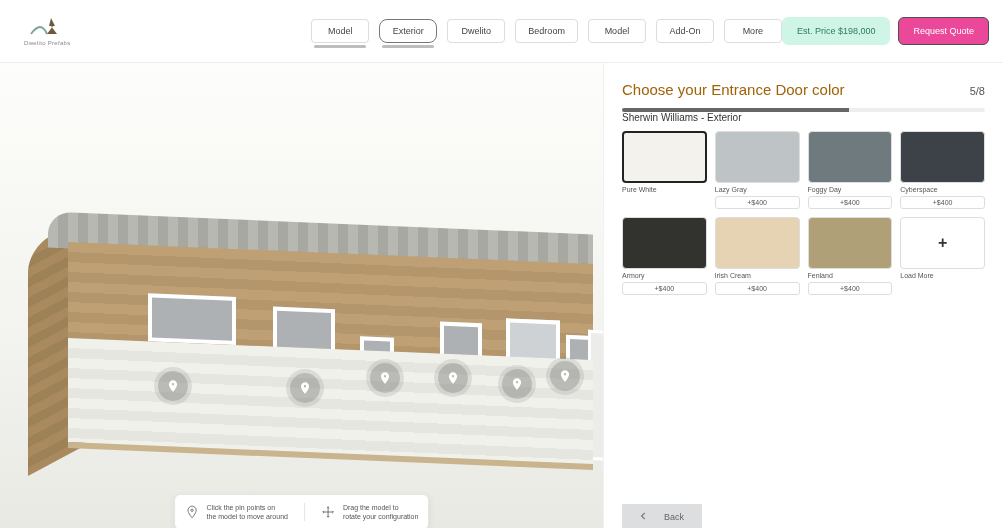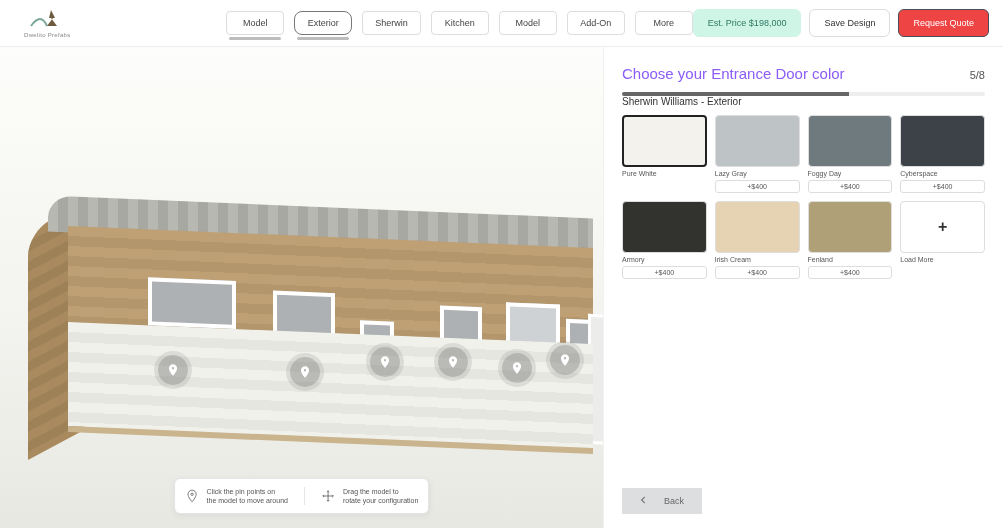--- a/index.html
+++ b/index.html
@@ -1,20 +1,20 @@
 <!DOCTYPE html>
 <html><head>
 <meta charset="utf-8">
 <style>
   * { margin: 0; padding: 0; box-sizing: border-box; font-family: Arial, Helvetica, sans-serif; }
   html, body { width: 1003px; height: 528px; background: #fff; overflow: hidden; }
 
   
   .header {
-    height: 47px;
+    height: 63px;
     display: flex;
     align-items: center;
     padding: 0 14px;
     border-bottom: 1px solid #eee;
     background: #fff;
   }
   .logo { display: flex; flex-direction: column; align-items: center; margin-right: auto; margin-left:10px; }
   .logo-graphic { width: 40px; height: 22px; position: relative; }
   .logo-sub { font-size: 6px; color: #888; margin-top: 2px; letter-spacing:.3px;}
   .tabs { display: flex; gap: 10px; }
@@ -28,21 +28,21 @@
   .tab.underline::after{
     content:""; position:absolute; left:2px; right:2px; bottom:-6px; height:3px;
     background:#bdbdbd; border-radius:2px;
   }
   .header-right { display:flex; gap:8px; }
   .btn {
     font-size: 9px; padding: 8px 14px; border-radius: 6px; cursor: pointer;
     border: 1px solid #ddd; background:#fff; color:#333;
   }
   .btn.price { background:#CFF5E7; border-color:#CFF5E7; color:#2d7a63;}
-  .btn.dark { background:#ef4444; border-color:#4A4F55; color:#fff;}
+  .btn.dark { background:#ec4899; border-color:#4A4F55; color:#fff;}
 
   
   .content { display:flex; height: calc(100% - 47px); }
 
   
   .viewer {
     flex: 1 1 auto;
     position: relative;
     background: linear-gradient(#fdfdfb 0%, #f2f2ee 60%, #e8e8e3 100%);
     overflow:hidden;
@@ -115,21 +115,21 @@
   .hint svg{width:14px;height:14px;flex:none;}
 
   
   .panel{
     width:400px; flex:none;
     padding: 18px 18px 14px 18px;
     display:flex; flex-direction:column;
     border-left: 1px solid #f1f1f1;
   }
   .panel-head{display:flex; justify-content:space-between; align-items:baseline;}
-  .panel-title{font-size:15px; color:#8b5cf6;}
+  .panel-title{font-size:15px; color:#a16207;}
   .panel-step{font-size:11px; color:#555;text-align:center;}
   .progress{margin-top:10px; height:4px; background:#eee; border-radius:2px; overflow:hidden;}
   .progress-fill{height:100%; background:#666; width:62.5%;}
   .section-title{font-size:10px; color:#333; margin-bottom:8px;}
   .swatches{display:grid; grid-template-columns: repeat(4, 1fr); gap:8px;}
   .swatch-wrap{display:flex; flex-direction:column; gap:3px;}
   .swatch{
     height:52px; border-radius:4px; border:1px solid #ddd; cursor:pointer;
   }
   .swatch.selected{border:2px solid #222;}
@@ -164,30 +164,29 @@
         <path d="M4,18 Q14,4 20,18" fill="none" stroke="#7aa79a" stroke-width="2"></path>
         <path d="M24,2 L28,10 L24,10 L30,18 L20,18 L26,10 L22,10 Z" fill="#6e5a3e"></path>
       </svg>
     </div>
     <span class="logo-sub">Dwelito Prefabs</span>
   </div>
 
   <div class="tabs">
     <div class="tab underline">Model</div>
     <div class="tab selected underline">Exterior</div>
-    <div class="tab">Sherwin</div>
-    <div class="tab">Kitchen</div>
+    <div class="tab">Dwelito</div>
+    <div class="tab">Bedroom</div>
     <div class="tab">Model</div>
     <div class="tab">Add-On</div>
     <div class="tab">More</div>
   </div>
 
   <div class="header-right">
     <button class="btn price">Est. Price $198,000</button>
-    <button class="btn">Save Design</button>
     <button class="btn dark">Request Quote</button>
   </div>
 </div>
 
 <div class="content">
 
   <div class="viewer">
     <div class="house">
       <div class="side-wall"></div>
       <div class="roof"></div>

